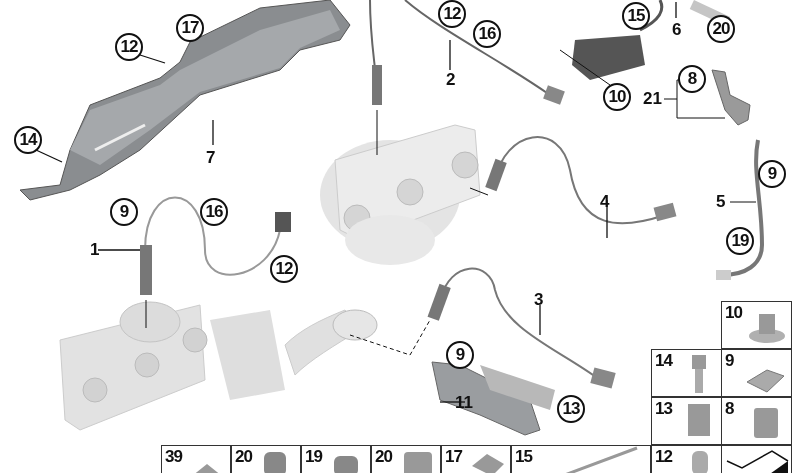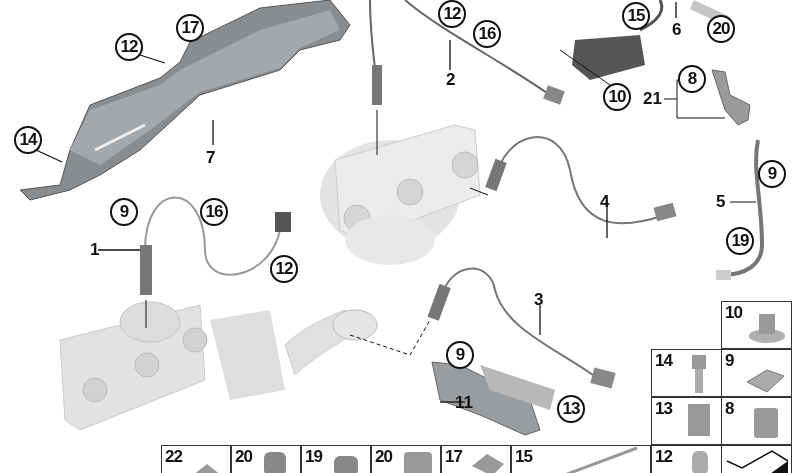--- a/index.html
+++ b/index.html
@@ -181,21 +181,21 @@
       </svg>
   </div>
   <div class="cell" style="left:721px;top:445px;width:71px;height:30px;">
     <svg width="71" height="30">
         <polyline points="5,15 20,22 50,5 66,15" stroke="#111" fill="none" stroke-width="1.5"></polyline>
         <polygon points="45,30 66,15 66,30" fill="#111"></polygon>
       </svg>
   </div>
 
   <div class="cell" style="left:161px;top:445px;width:70px;height:30px;">
-    <span class="num">22</span>
+    <span class="num">39</span>
     <svg width="70" height="30">
         <polygon points="30,30 45,18 60,30" fill="#999"></polygon>
       </svg>
   </div>
   <div class="cell" style="left:231px;top:445px;width:70px;height:30px;">
     <span class="num">20</span>
     <svg width="70" height="30">
         <rect x="32" y="6" width="22" height="24" fill="#888" rx="6"></rect>
       </svg>
   </div>

